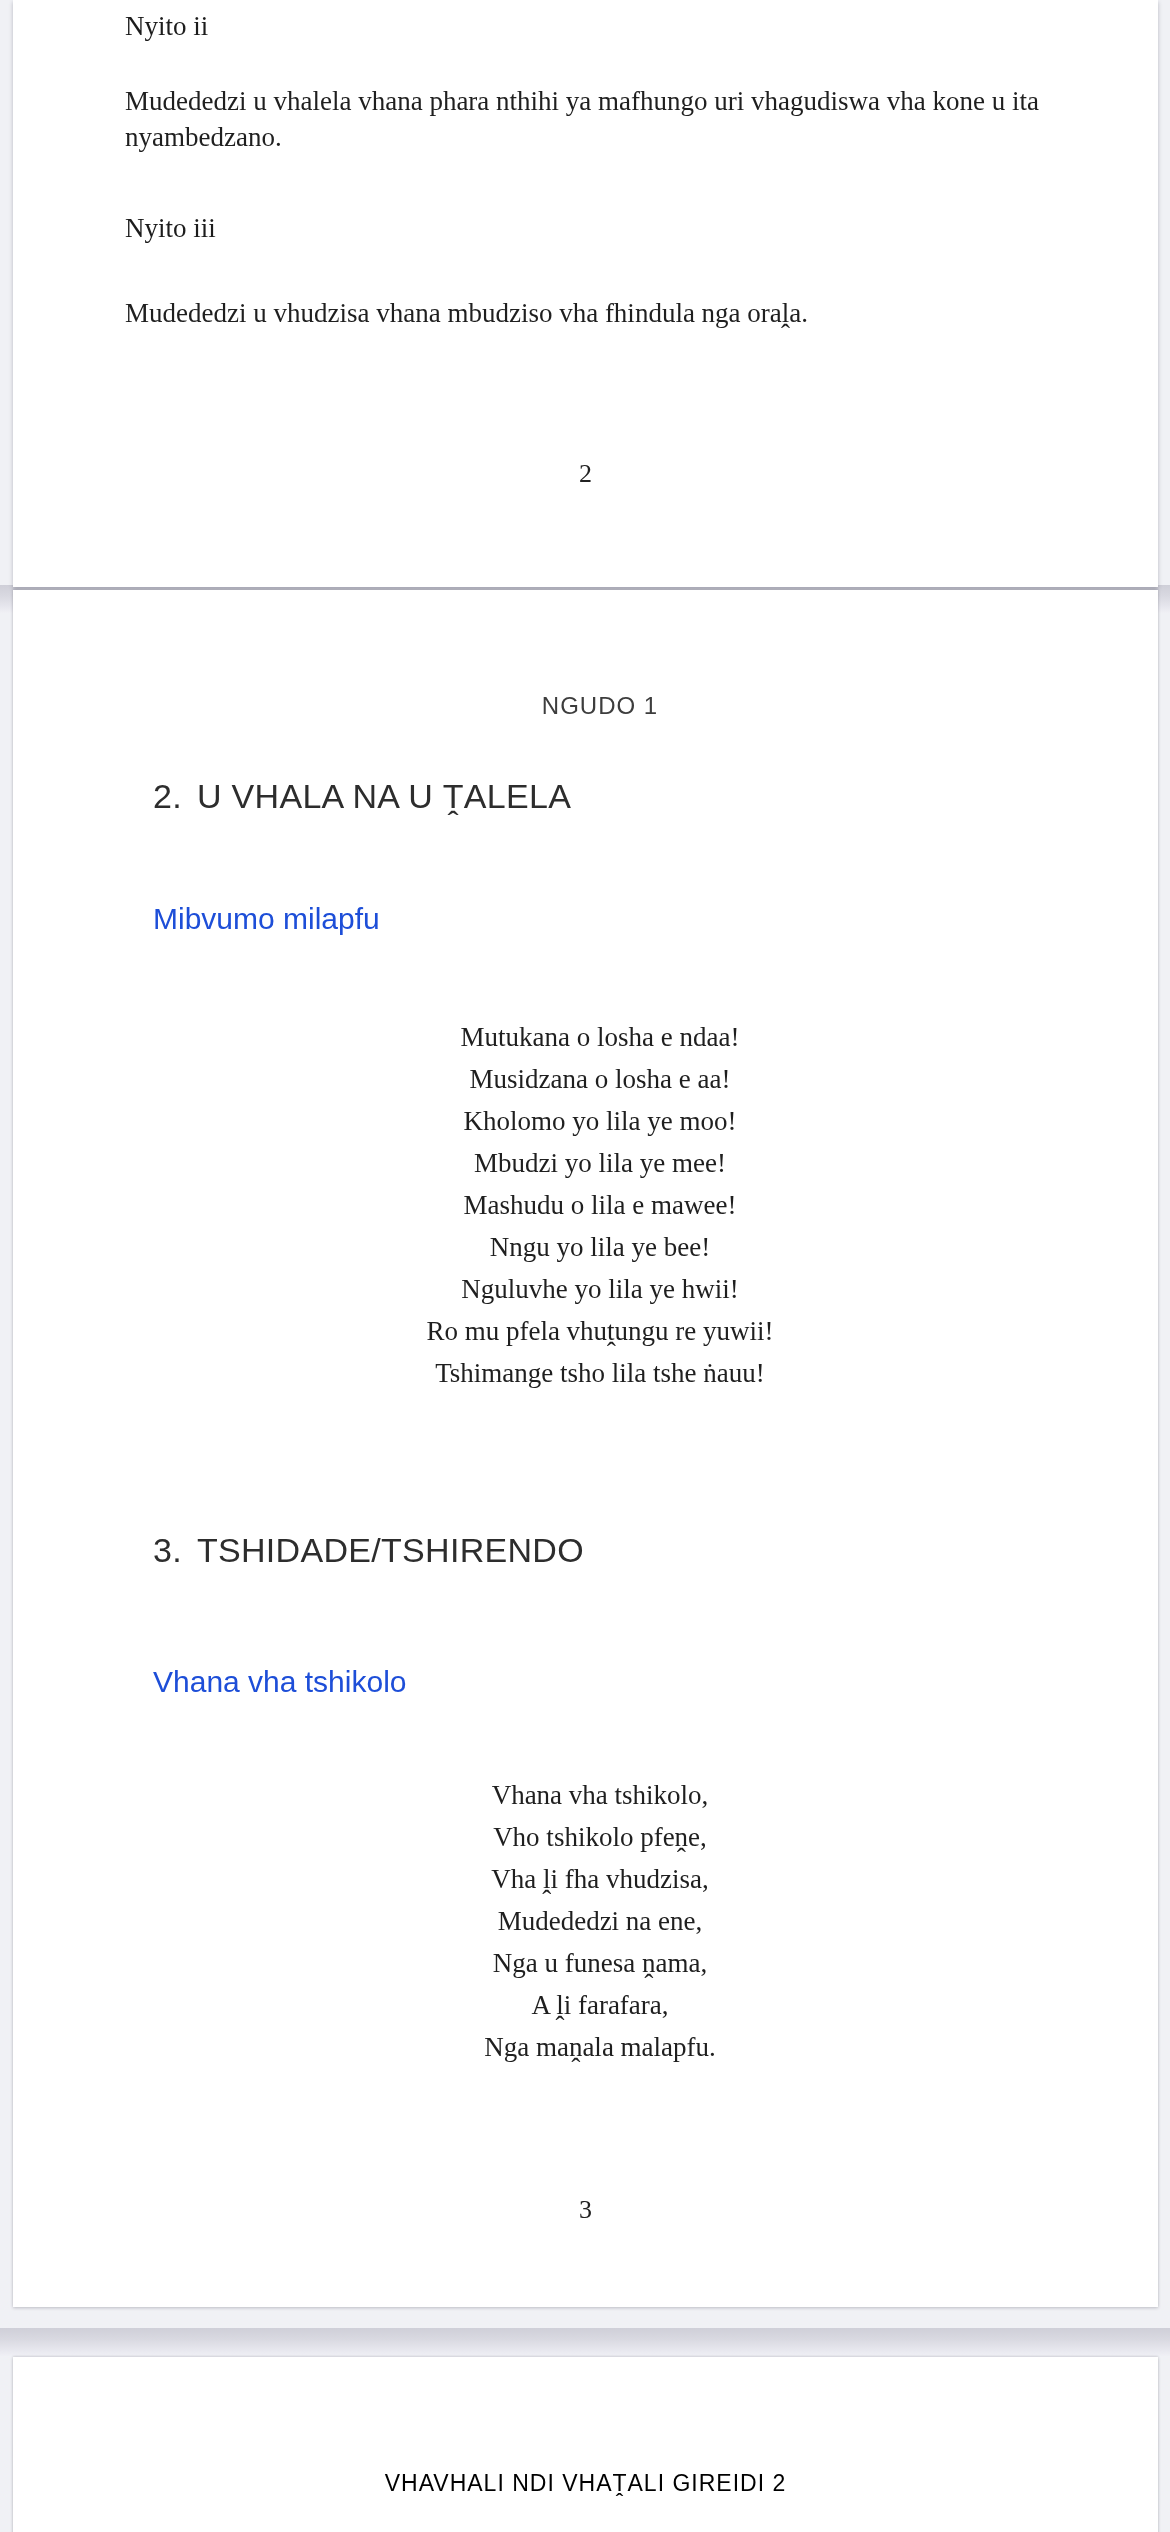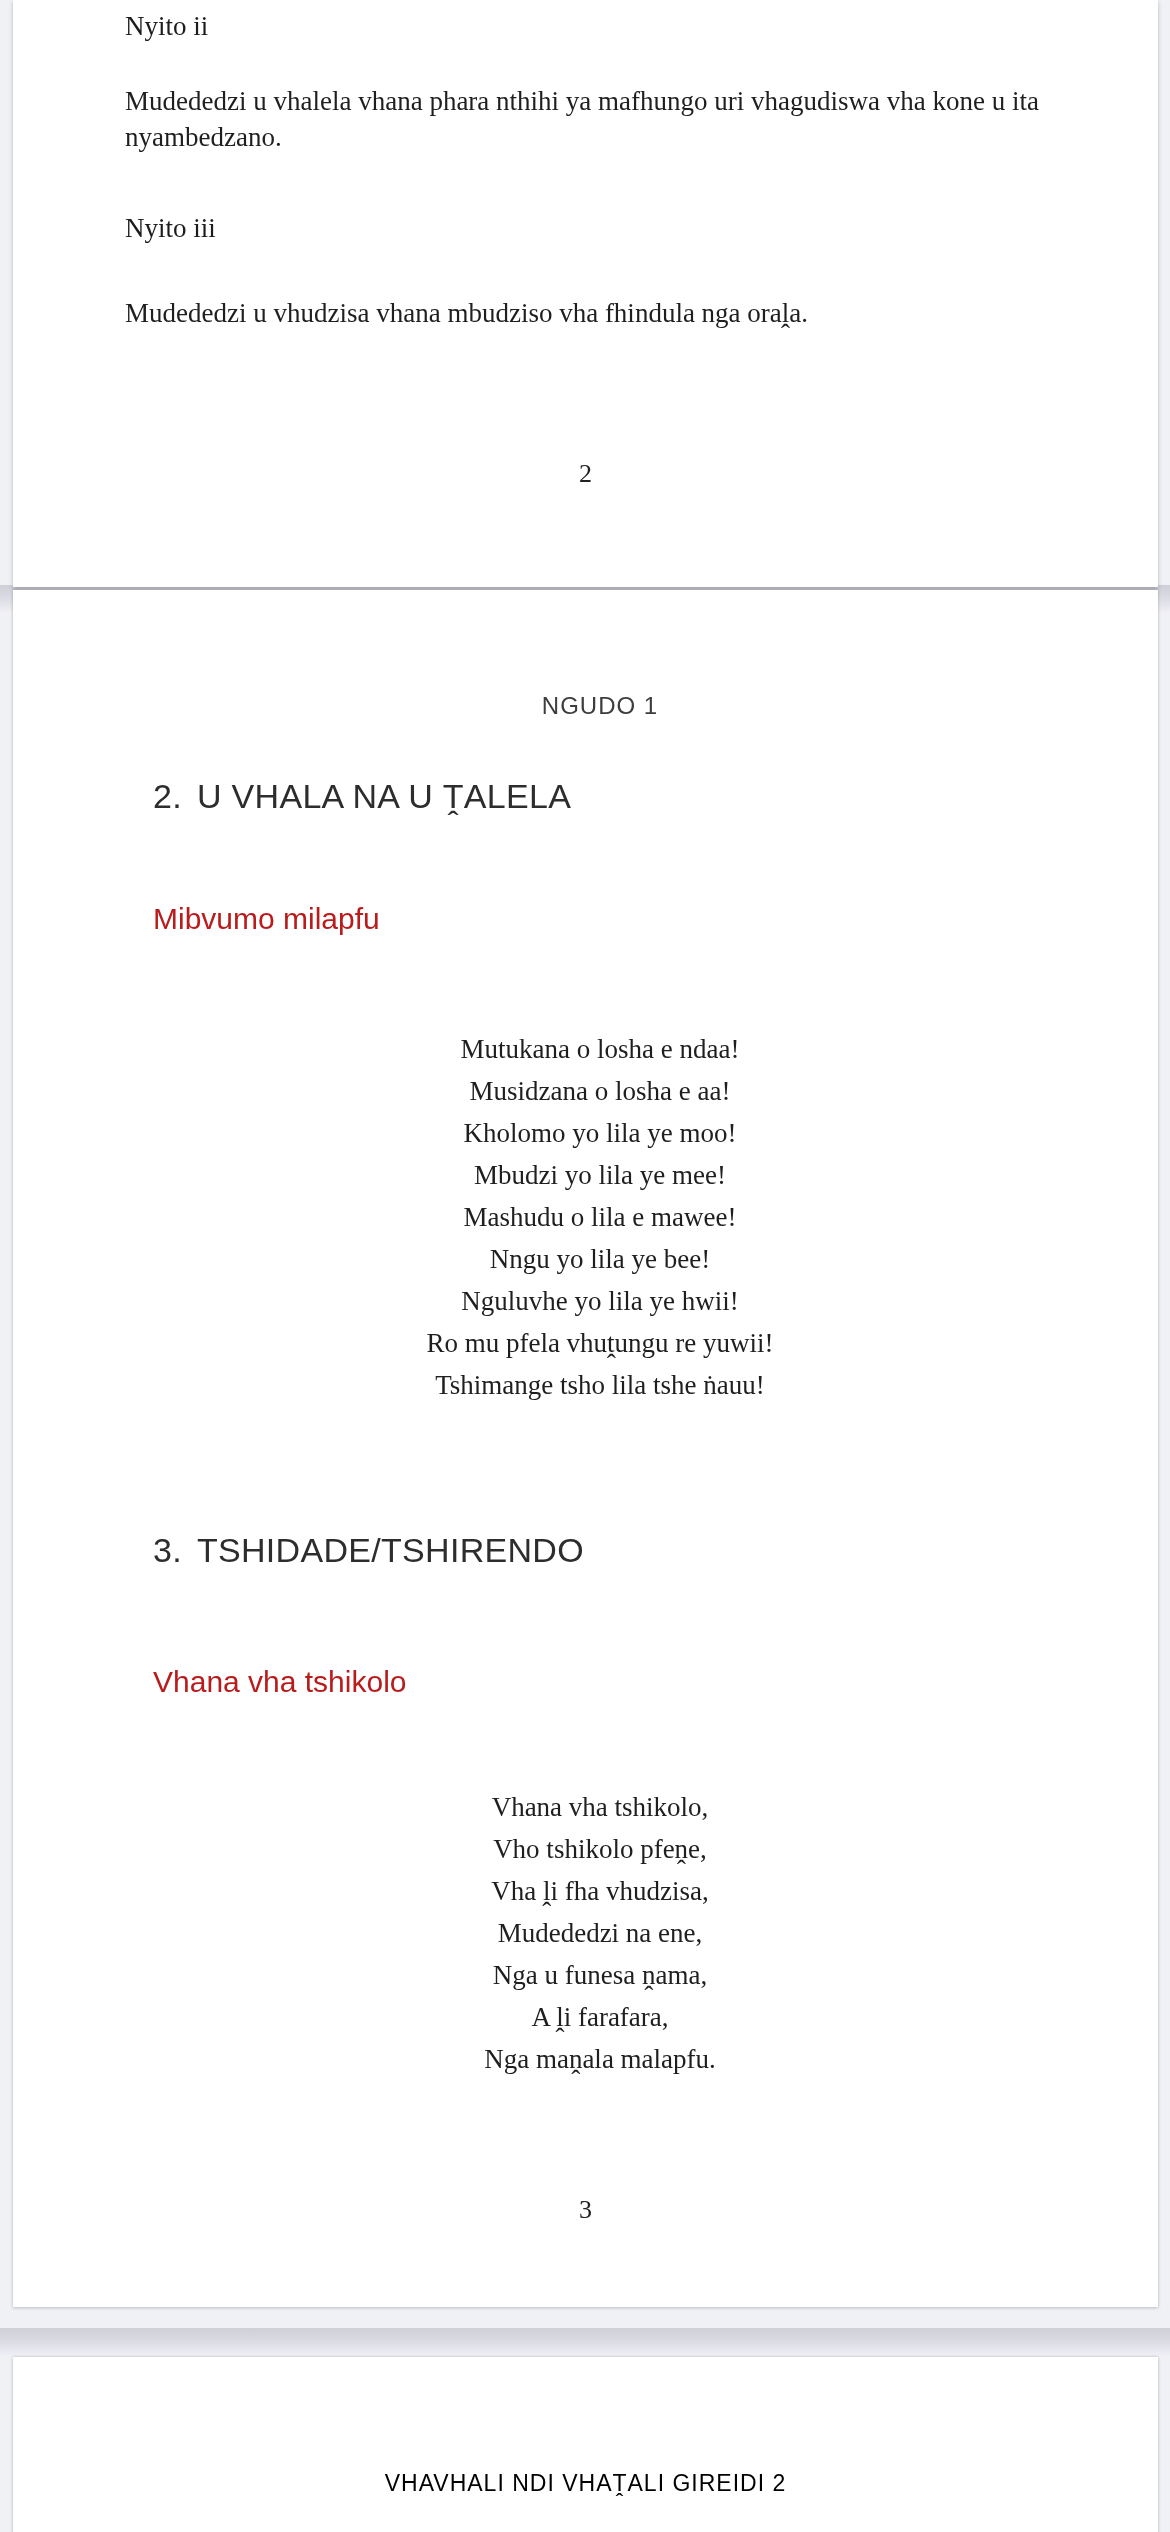--- a/index.html
+++ b/index.html
@@ -35,39 +35,39 @@
   .serif-head {
     font-family:"Liberation Serif","DejaVu Serif",serif;
     font-weight:normal; font-size:27px; line-height:40px; color:#1c1c1c;
   }
   .body-text {
     font-family:"Liberation Serif","DejaVu Serif",serif;
     font-size:27px; line-height:36px; color:#1f1f1f; max-width:920px;
   }
   .poem {
     font-family:"Liberation Serif","DejaVu Serif",serif;
-    font-size:27px; line-height:42px; color:#1f1f1f;margin-top:12px;
+    font-size:27px; line-height:42px; color:#1f1f1f;
   }
   .page-num {
     font-family:"Liberation Serif","DejaVu Serif",serif;
     font-size:26px; line-height:45px; color:#222222;
   }
   .running-head {
     font-family:"Liberation Sans","DejaVu Sans",sans-serif;
     font-size:24px; line-height:36px; letter-spacing:1px; color:#3d3d3d;
   }
   .h-num {
     font-family:"Liberation Sans","DejaVu Sans",sans-serif;
     font-size:34px; line-height:50px; letter-spacing:0.3px; color:#2d2d2d;
     display:flex; align-items:baseline;
   }
   .h-num .num { margin-right:15px; }
   .sub-head {
     font-family:"Liberation Sans","DejaVu Sans",sans-serif;
-    font-size:30px; line-height:44px; color:#b91c1c;
+    font-size:30px; line-height:44px; color:#1d4ed8;
   }
   .book-title {
     font-family:"Liberation Sans","DejaVu Sans",sans-serif;
     font-size:23px; line-height:36px; letter-spacing:1px; color:#000000;
   }
 </style>
 </head>
 <body>
 
 <div class="viewer">

